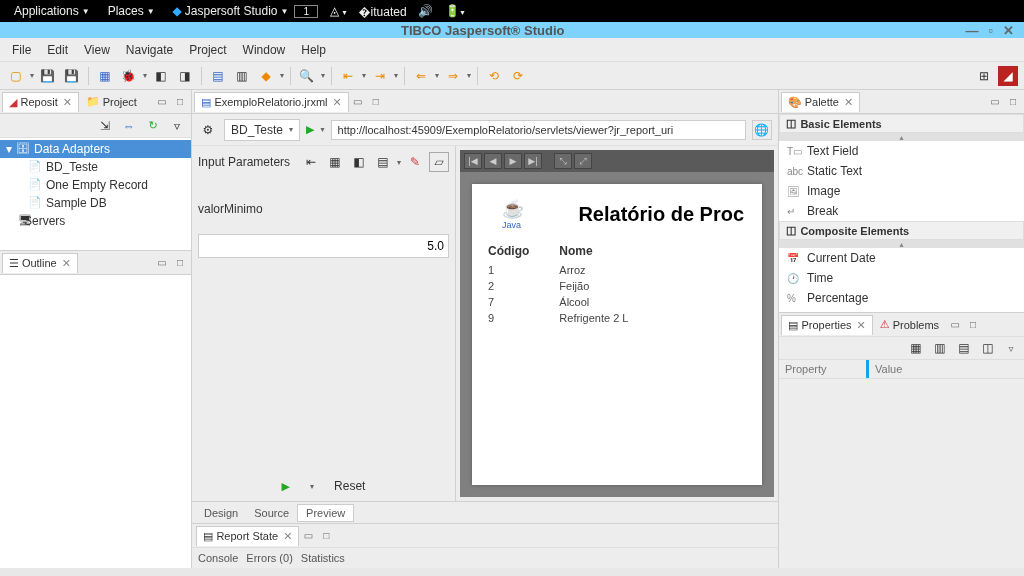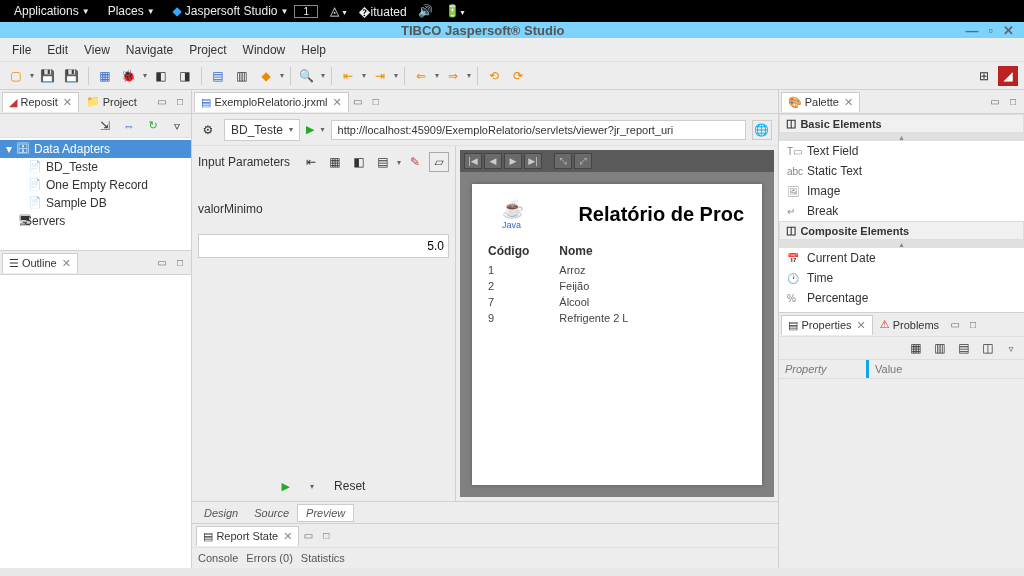--- a/index.html
+++ b/index.html
@@ -54,38 +54,38 @@
 .rv-toolbar { height: 22px; background: #5a5a5a; display: flex; align-items: center; gap: 2px; padding: 0 4px; }
 .rv-btn { width: 18px; height: 16px; background: #6a6a6a; border: 1px solid #444; color: #ccc; font-size: 9px; display: inline-flex; align-items: center; justify-content: center; }
 .rv-page { flex: 1; background: #808080; display: flex; justify-content: center; overflow: hidden; padding: 12px; }
 .paper { background: #fff; width: 100%; padding: 12px 16px; box-shadow: 0 0 4px rgba(0,0,0,0.3); }
 .paper .logo { color: #c33; font-size: 18px; text-align: left; padding: 2px 14px; }
 .paper .title { font-size: 20px; font-weight: bold; color: #000000; }
 .paper-head { display: flex; align-items: center; gap: 40px; margin-bottom: 10px; }
 .paper table { font-size: 11px; border-collapse: collapse; }
 .paper th { text-align: left; font-weight: bold; padding: 2px 30px 4px 0; font-size: 12px; margin-top: 16px; }
 .paper td { padding: 2px 30px 2px 0; color: #444; }
-.editor-bottom-tabs { height: 22px; background: #ededed; display: flex; align-items: center; border-top: 1px solid #d0d0d0; padding: 0 4px; font-style: italic; }
+.editor-bottom-tabs { height: 22px; background: #ededed; display: flex; align-items: center; border-top: 1px solid #d0d0d0; padding: 0 4px; }
 .btm-tab { padding: 2px 8px; font-size: 11px; color: #555; }
 .btm-tab.active { background: #fff; border: 1px solid #ccc; }
 .report-state { border-top: 1px solid #d0d0d0; background: #ededed; }
 .rs-tabs { height: 24px; display: flex; align-items: center; padding: 0 4px; border-bottom: 1px solid #e0e0e0; }
 .rs-sub { padding: 4px 6px; font-size: 11px; color: #555; display: flex; gap: 8px; }
 .rs-log { border: 1px solid #ccc; background: #fff; margin: 2px; padding: 3px 6px; font-size: 11px; }
 .palette-body { background: #fff; flex: 1; overflow: hidden; }
 .pal-section { background: #f0f0f0; border: 1px solid #ddd; padding: 2px 6px; font-size: 11px; font-weight: bold; display: flex; align-items: center; gap: 4px; }
 .pal-scroll-hint { height: 8px; background: #e0e0e0; text-align: center; font-size: 8px; color: #888; }
 .pal-item { padding: 3px 8px; font-size: 12px; display: flex; align-items: center; gap: 6px; }
 .pal-item .pi { width: 14px; font-size: 10px; color: #888; }
 .props-panel { border-top: 1px solid #d0d0d0; background: #ededed; }
 .props-tabs { height: 24px; display: flex; align-items: center; padding: 0 2px; border-bottom: 1px solid #e0e0e0; }
 .props-toolbar { height: 22px; display: flex; align-items: center; justify-content: flex-end; gap: 4px; padding: 0 4px; }
 .props-table-head { display: flex; background: #ededed; border-top: 1px solid #ddd; border-bottom: 1px solid #ddd; }
 .props-col { padding: 3px 6px; font-size: 11px; color: #777; }
-.props-col:first-child { width: 90px; border-right: 3px solid #0ea5e9; font-style: italic; }
+.props-col:first-child { width: 90px; border-right: 3px solid #0ea5e9; }
 .green-play { color: #2a2; font-size: 11px; }
 .red-icon { color: #c33; }
 .orange-icon { color: #e80; }
 .blue-icon { color: #36c; }
 .small-arrow { font-size: 8px; color: #666; }
 </style>
 </head>
 <body>
 
 <div class="topbar">

